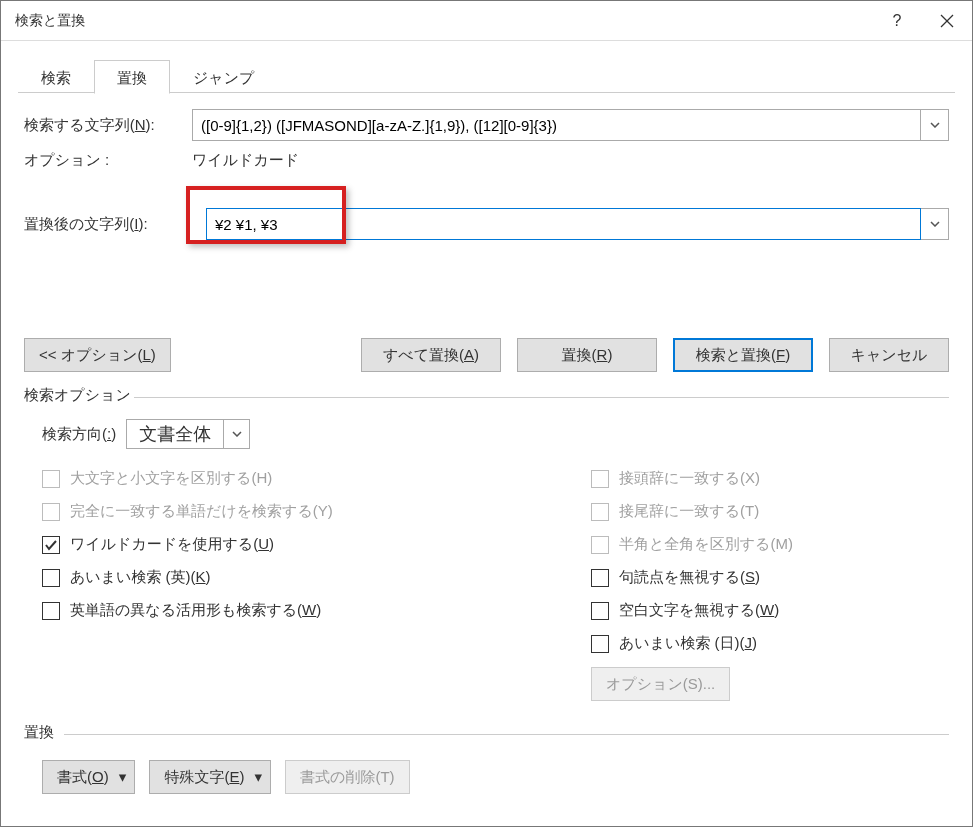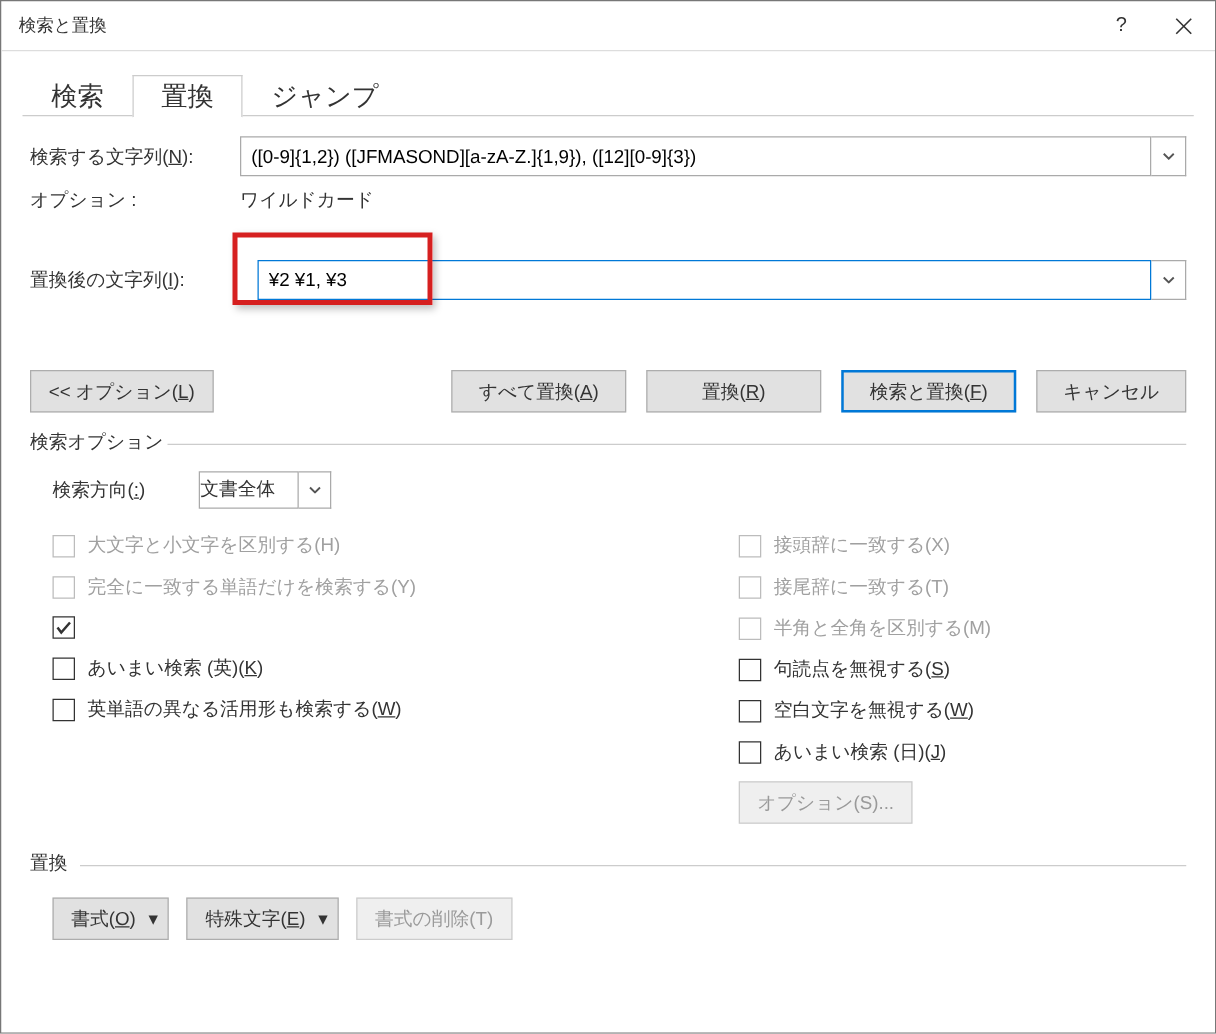--- a/index.html
+++ b/index.html
@@ -43,21 +43,21 @@
     height: 34px;
   }
   .tab {
     padding: 0 22px;
     height: 34px;
     line-height: 34px;
     border: 1px solid transparent;
     position: relative;
     top: 1px;
     color: #333;
-    font-size: 21px;
+    font-size: 15px;
   }
   .tab.active {
     border: 1px solid #ccc;
     border-bottom: 1px solid #fff;
     background: #fff;
   }
   .form-area { padding: 16px 6px 0 6px; }
   .row { display: flex; align-items: center; margin-bottom: 10px; }
   .row .label { width: 168px; font-size: 15px; }
   .row .label .ul { text-decoration: underline; }
@@ -92,21 +92,21 @@
   .replace-row .label .ul { text-decoration: underline; }
   .highlight-box {
     position: absolute;
     border: 4px solid #d62020;
     pointer-events: none;
     box-shadow: 3px 3px 6px rgba(0,0,0,0.25);
   }
   .btn-row {
     display: flex;
     gap: 16px;
-    margin-top: 56px;
+    margin-top: 98px;
     align-items: center;
   }
   .btn-row .spacer { flex: 1; }
   button.win {
     height: 34px;
     background: #e1e1e1;
     border: 1px solid #adadad;
     font-family: inherit;
     font-size: 15px;
     padding: 0 16px;
@@ -137,27 +137,27 @@
     content: "";
     position: absolute;
     left: 110px;
     right: 0;
     top: 11px;
     height: 1px;
     background: #ccc;
   }
   .fs-title.short::after { left: 40px; }
   .search-opts { padding: 10px 18px 0 18px; }
-  .dir-row { display: flex; align-items: center; margin-bottom: 20px; gap: 33px; }
+  .dir-row { display: flex; align-items: center; margin-bottom: 20px; }
   .dir-row .label { font-size: 15px; margin-right: 10px; }
   .dir-row .label .ul { text-decoration: underline; }
   .sel-wrap { display: flex; }
   .sel-wrap .selval {
-    height: 30px; border: 1px solid #aaa; padding: 0 0; line-height: 28px;
-    min-width: 80px; font-size: 15px;
+    height: 30px; border: 1px solid #aaa; padding: 0 12px; line-height: 28px;
+    min-width: 80px; font-size: 18px;
   }
   .sel-wrap .dd {
     width: 26px; height: 30px; border: 1px solid #aaa; border-left: none;
     display: flex; align-items: center; justify-content: center;
   }
   .sel-wrap .dd svg { width: 10px; height: 6px; }
   .cols { display: flex; }
   .col { flex: 1; }
   .col.right { flex: 0 0 340px; }
   .chk {
@@ -277,20 +277,21 @@
               <div class="chk disabled">
                 <span class="box"></span>
                 <span>完全に一致する単語だけを検索する(Y)</span>
               </div>
               <div class="chk checked">
                 <span class="box">
                     <svg viewBox="0 0 14 12">
                       <polyline points="2,6 5,10 12,2" fill="none" stroke="#333" stroke-width="2"></polyline>
                     </svg>
                   </span>
+                <span><span>ワイルドカードを使用する(</span><span class="ul">U</span><span>)</span></span>
               </div>
               <div class="chk">
                 <span class="box"></span>
                 <span><span>あいまい検索 (英)(</span><span class="ul">K</span><span>)</span></span>
               </div>
               <div class="chk">
                 <span class="box"></span>
                 <span><span>英単語の異なる活用形も検索する(</span><span class="ul">W</span><span>)</span></span>
               </div>
             </div>

